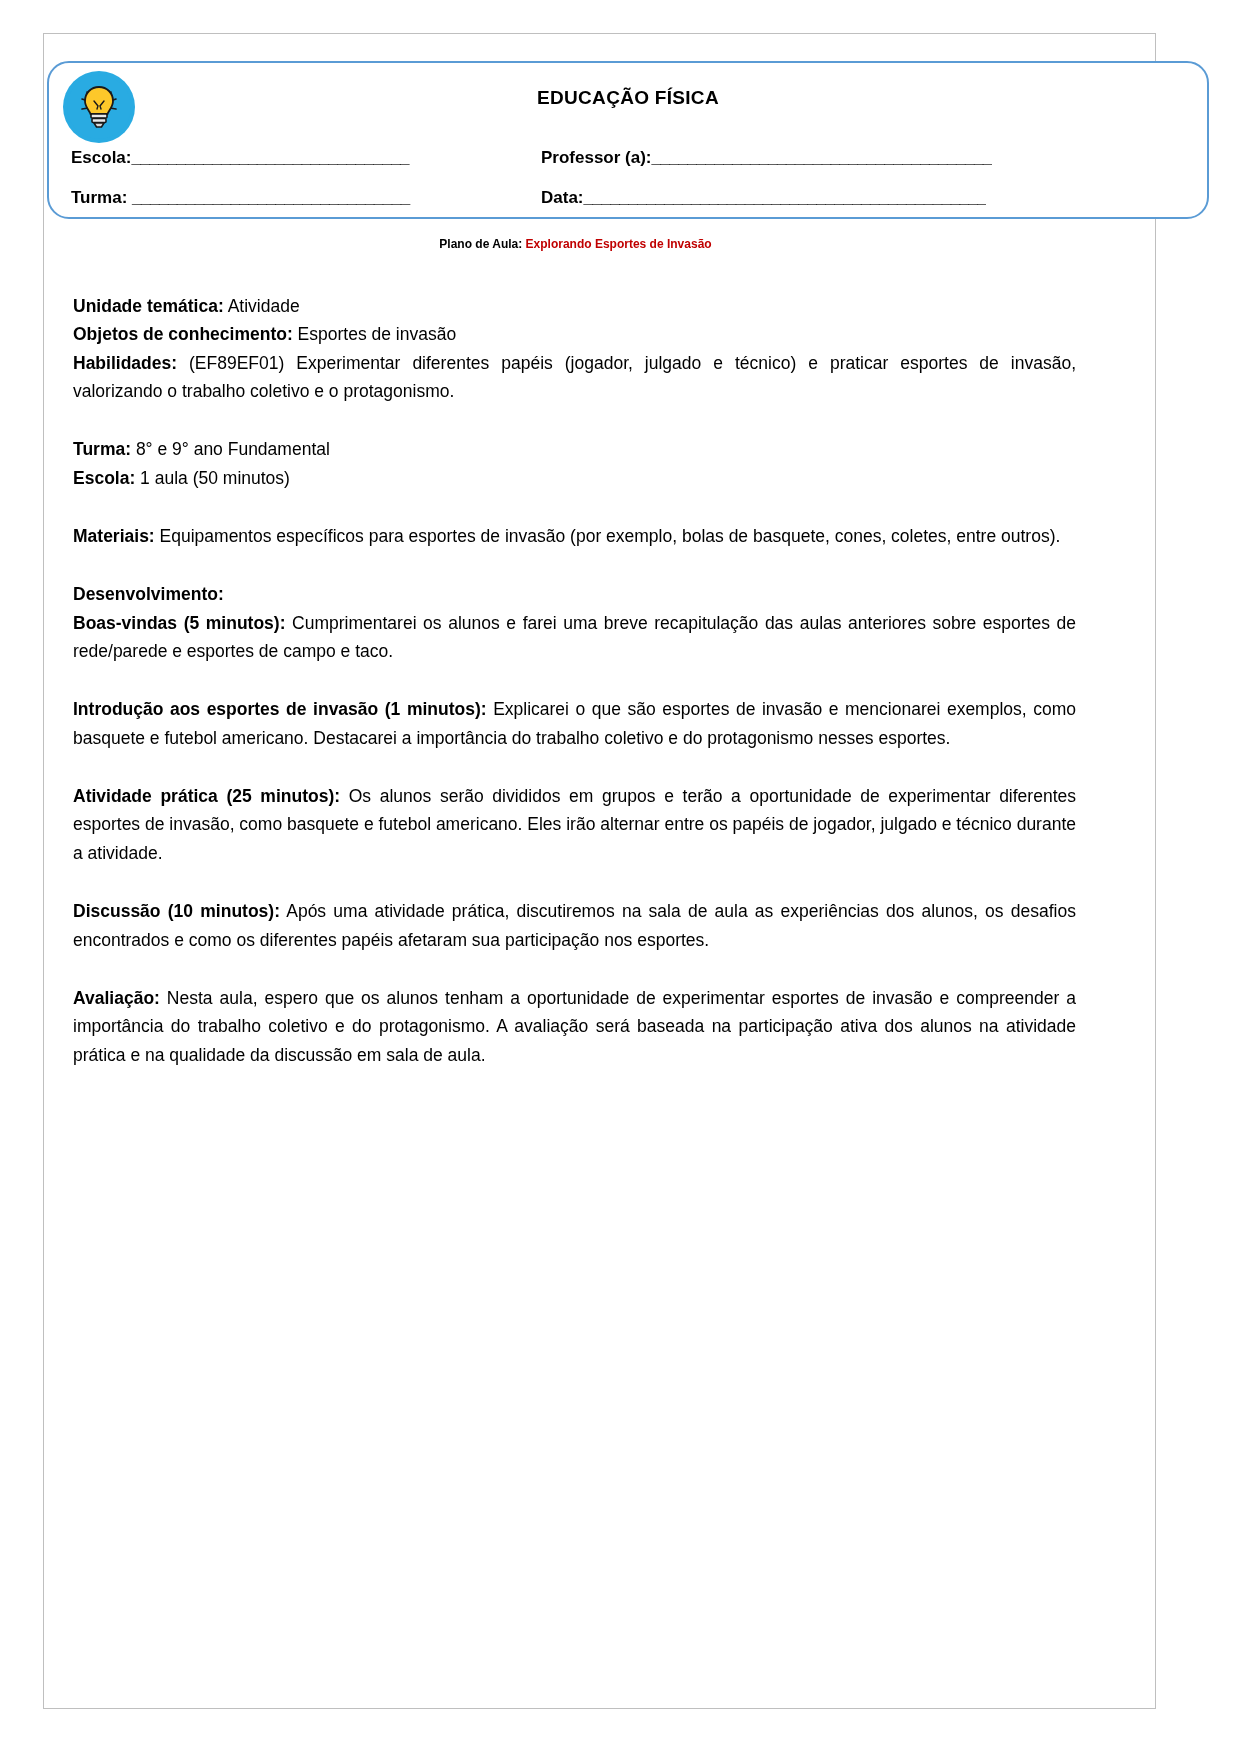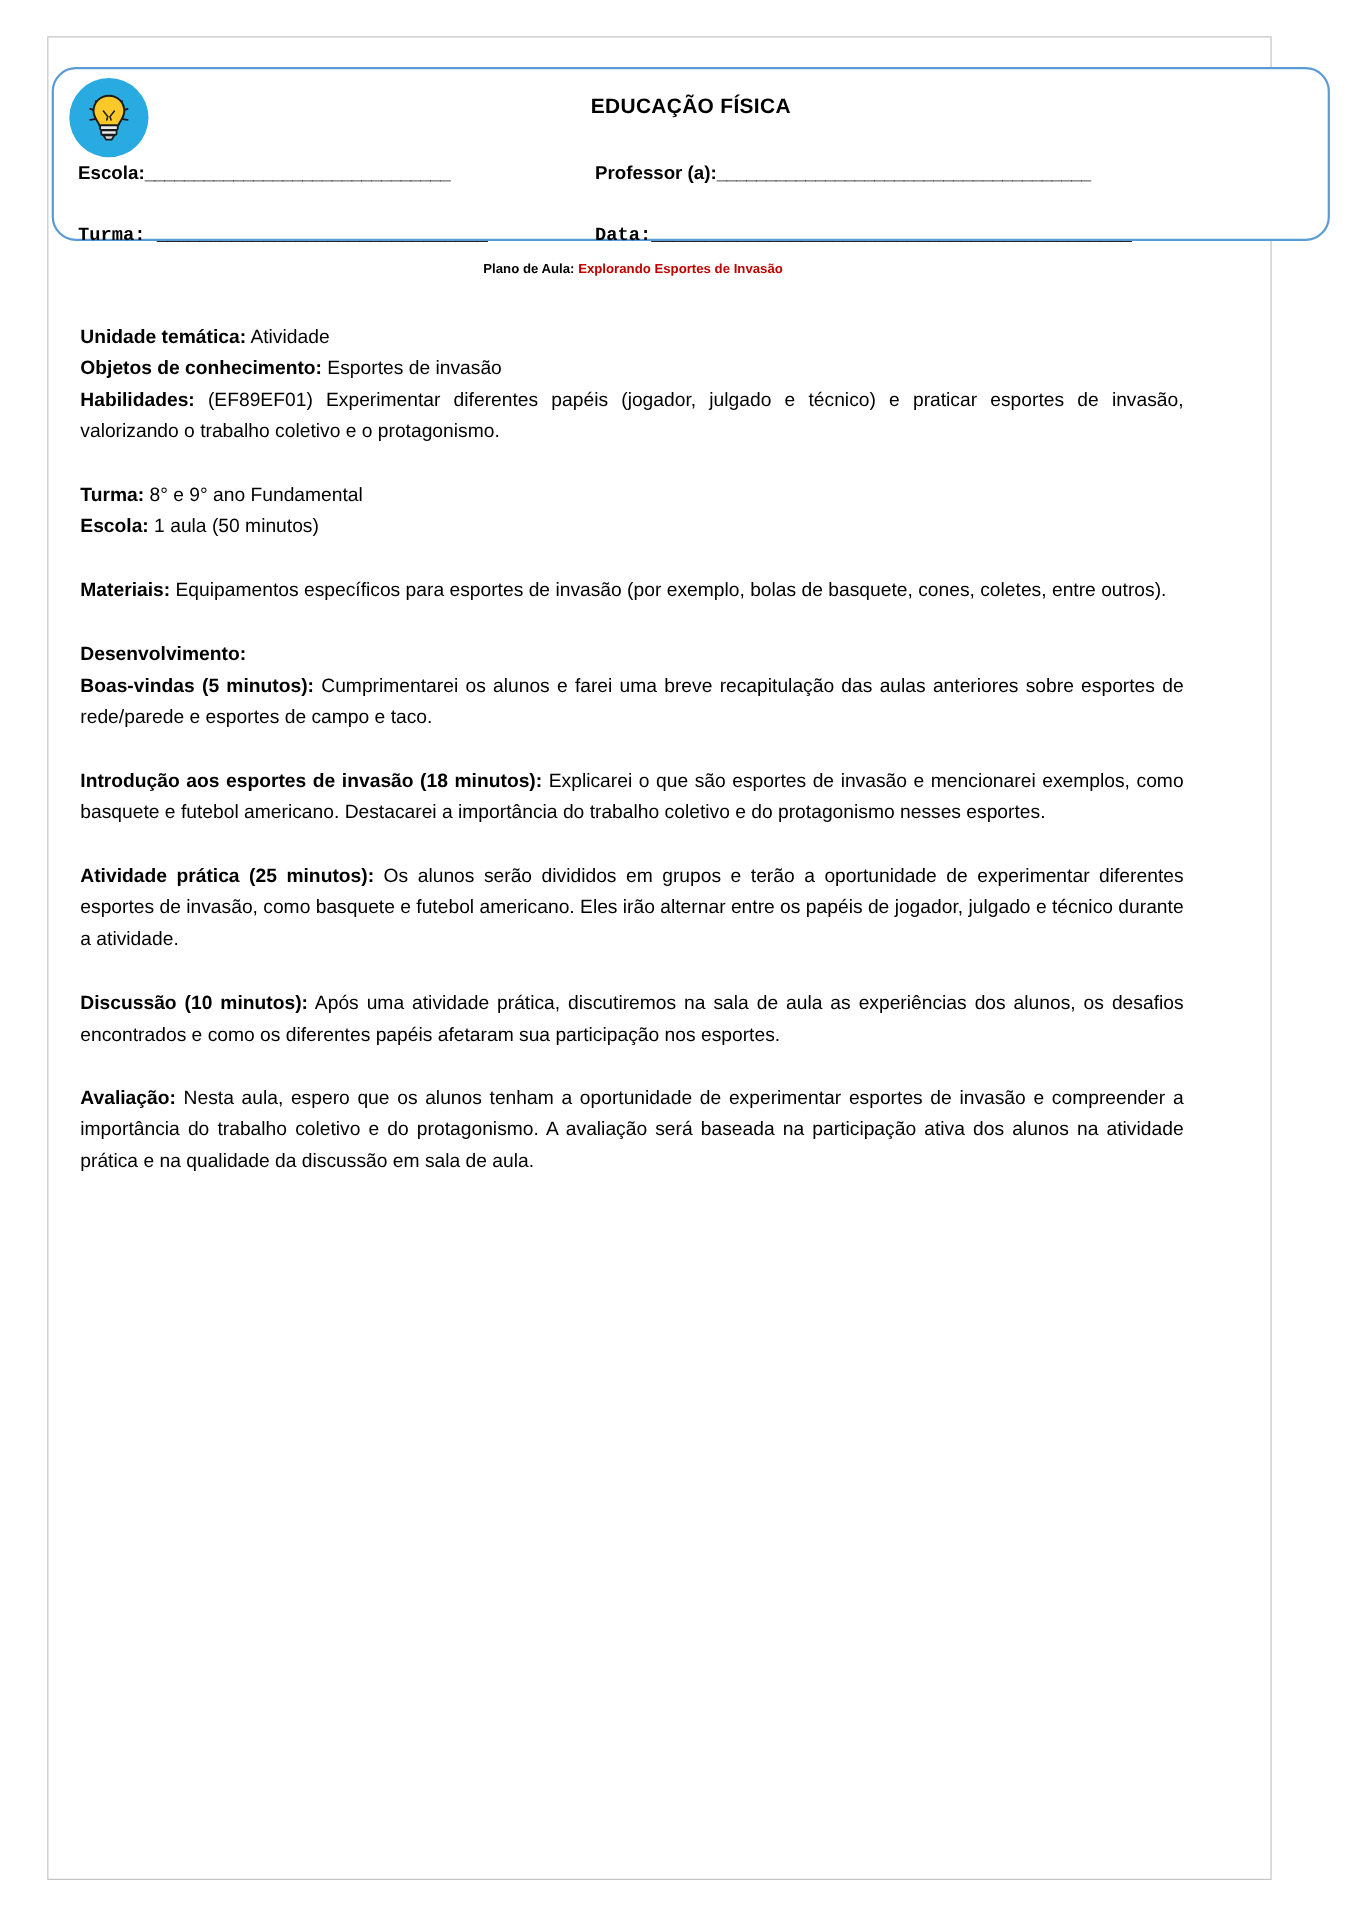--- a/index.html
+++ b/index.html
@@ -74,21 +74,21 @@
   .field-row {
     position: absolute;
     left: 22px;
     right: 20px;
     font-size: 17px;
     font-weight: bold;
     color: #000000;
     white-space: nowrap;
   }
   .field-row.row1 { top: 85px; }
-  .field-row.row2 { top: 142px; font-family: Liberation Mono, monospace; }
+  .field-row.row2 { top: 125px; }
   .field-label { font-weight: bold; }
   .field-line { font-weight: bold; letter-spacing: -0.5px; text-align: right; }
   .col-left {
     display: inline-block;
     width: 470px;
     overflow: hidden;
   }
   .col-right {
     display: inline-block;
     overflow: hidden;
@@ -188,21 +188,21 @@
     <p class="para"><b>Materiais:</b><span> Equipamentos específicos para esportes de invasão (por exemplo, bolas de basquete, cones, coletes, entre outros).</span></p>
 
     <div class="gap-md"></div>
 
     <p class="para"><b>Desenvolvimento:</b></p>
 
     <p class="para"><b>Boas-vindas (5 minutos):</b><span> Cumprimentarei os alunos e farei uma breve recapitulação das aulas anteriores sobre esportes de rede/parede e esportes de campo e taco.</span></p>
 
     <div class="gap-md"></div>
 
-    <p class="para"><b>Introdução aos esportes de invasão (18 minutos):</b><span> Explicarei o que são esportes de invasão e mencionarei exemplos, como basquete e futebol americano. Destacarei a importância do trabalho coletivo e do protagonismo nesses esportes.</span></p>
+    <p class="para"><b>Introdução aos esportes de invasão (1 minutos):</b><span> Explicarei o que são esportes de invasão e mencionarei exemplos, como basquete e futebol americano. Destacarei a importância do trabalho coletivo e do protagonismo nesses esportes.</span></p>
 
     <div class="gap-md"></div>
 
     <p class="para"><b>Atividade prática (25 minutos):</b><span> Os alunos serão divididos em grupos e terão a oportunidade de experimentar diferentes esportes de invasão, como basquete e futebol americano. Eles irão alternar entre os papéis de jogador, julgado e técnico durante a atividade.</span></p>
 
     <div class="gap-md"></div>
 
     <p class="para"><b>Discussão (10 minutos):</b><span> Após uma atividade prática, discutiremos na sala de aula as experiências dos alunos, os desafios encontrados e como os diferentes papéis afetaram sua participação nos esportes.</span></p>
 
     <div class="gap-md"></div>

